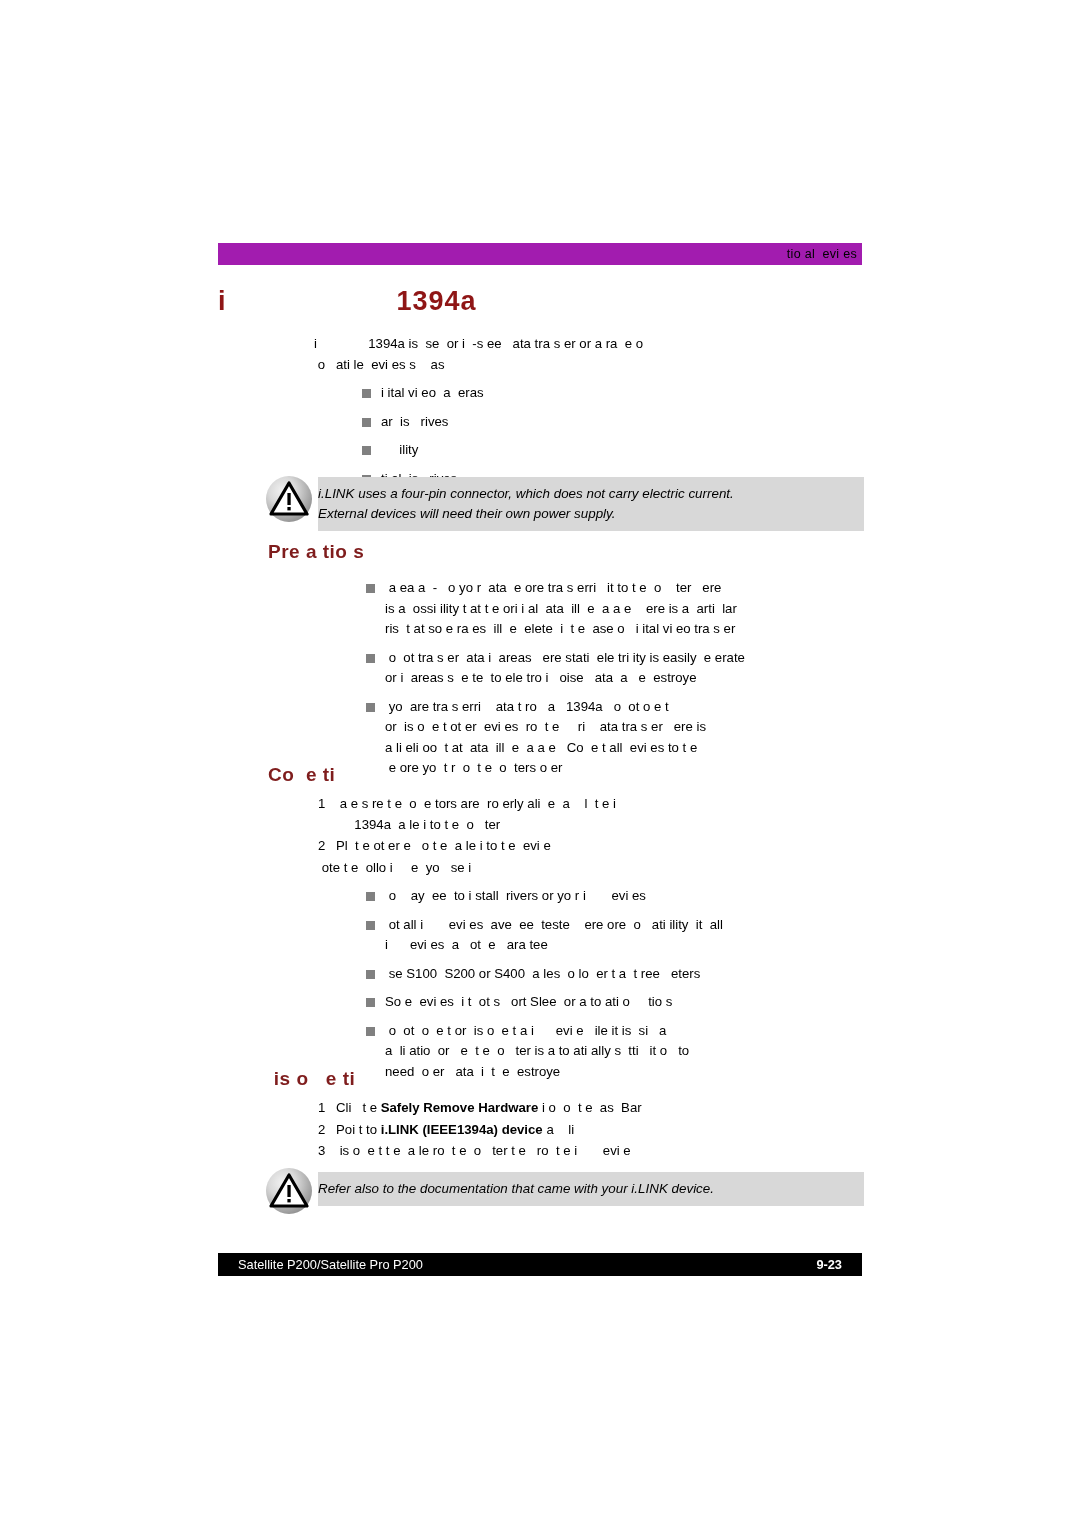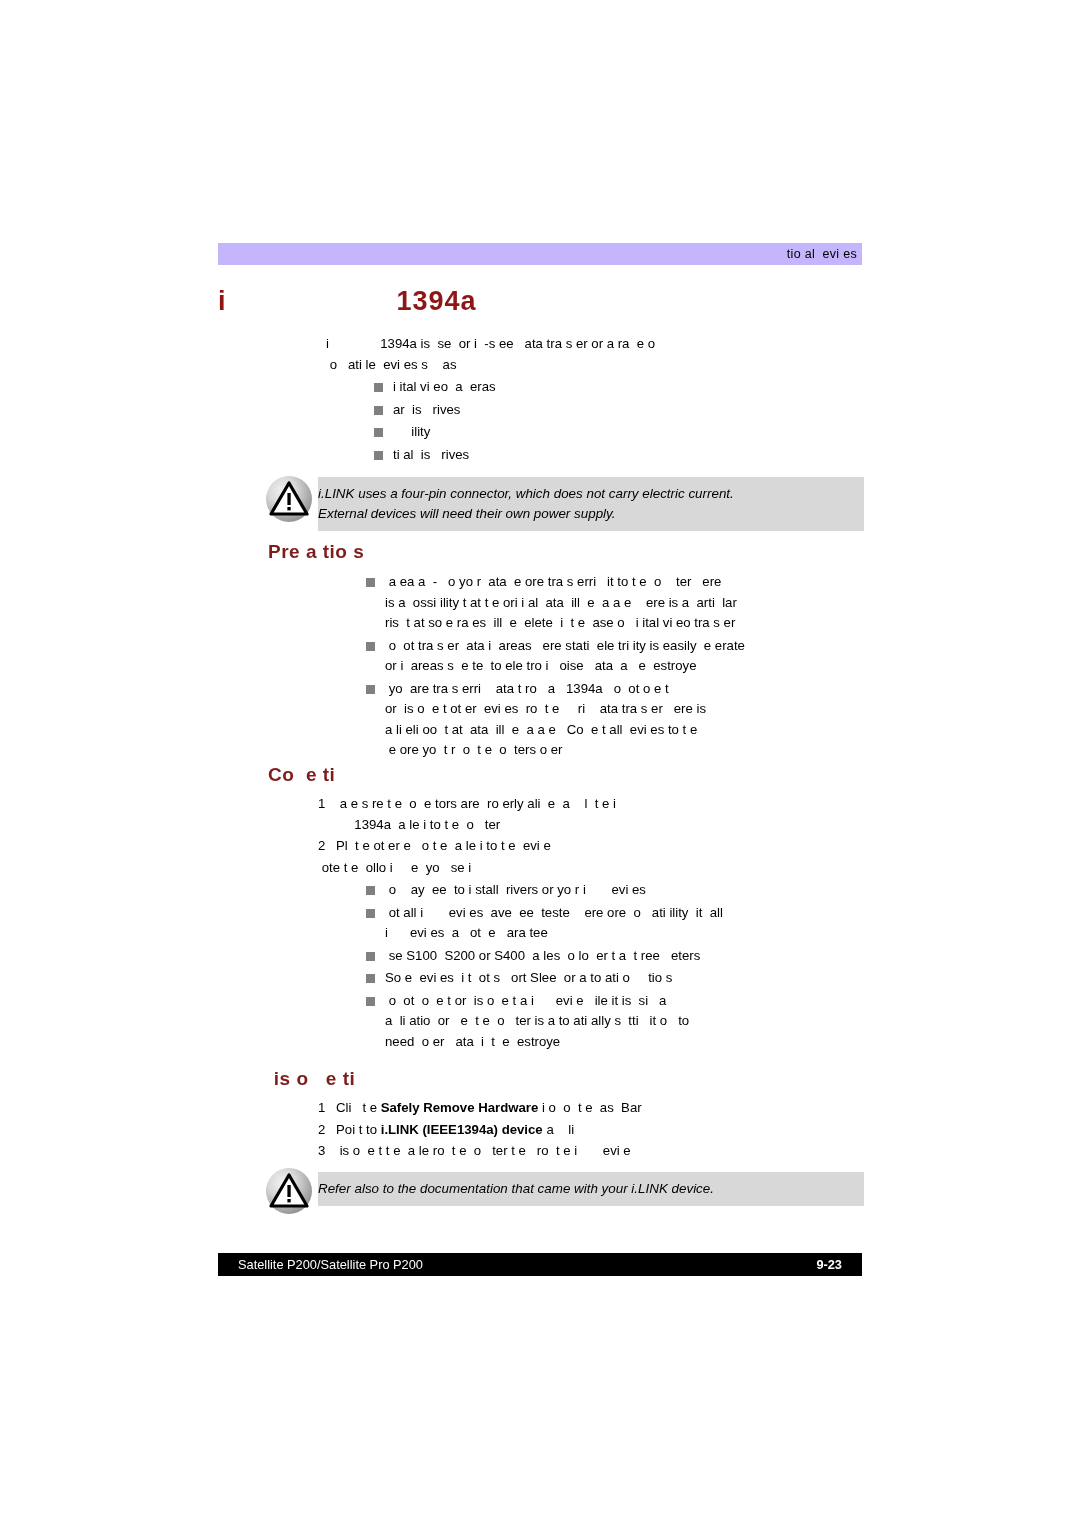--- a/index.html
+++ b/index.html
@@ -23,21 +23,21 @@
     height: 1528px;
   }
 
   
   .header-bar {
     position: absolute;
     left: 218px;
     top: 243px;
     width: 644px;
     height: 22px;
-    background: #c4b5fd;
+    background: #a21caf;
     display: flex;
     align-items: center;
     justify-content: flex-end;
   }
   .header-text {
     font-size: 12.5px;
     color: #000;
     padding-right: 5px;
     letter-spacing: 0.3px;
     white-space: pre;
@@ -51,36 +51,36 @@
     font-size: 27px;
     font-weight: bold;
     color: #8f1616;
     letter-spacing: 1px;
     white-space: pre;
   }
 
   
   .body-col {
     position: absolute;
-    left: 326px;
+    left: 314px;
     top: 334px;
     width: 546px;
   }
 
   .para {
     font-size: 13.2px;
     line-height: 20.5px;
     white-space: pre-wrap;
     margin: 0;
   }
 
   .bullet-row {
     display: flex;
     align-items: flex-start;
-    margin-top: 2px;
+    margin-top: 8px;
     padding-left: 48px;
   }
   .bullet-sq {
     width: 9px;
     height: 9px;
     background: #808080;
     flex: 0 0 9px;
     margin-top: 6px;
     margin-right: 10px;
   }

